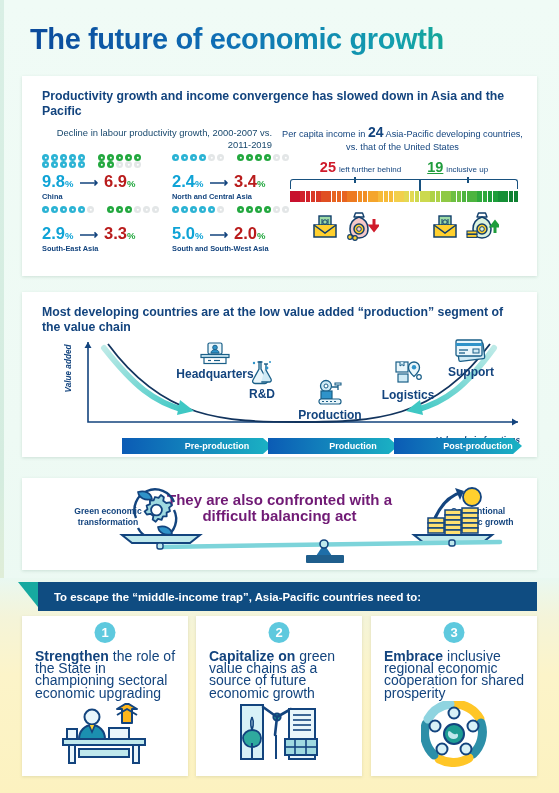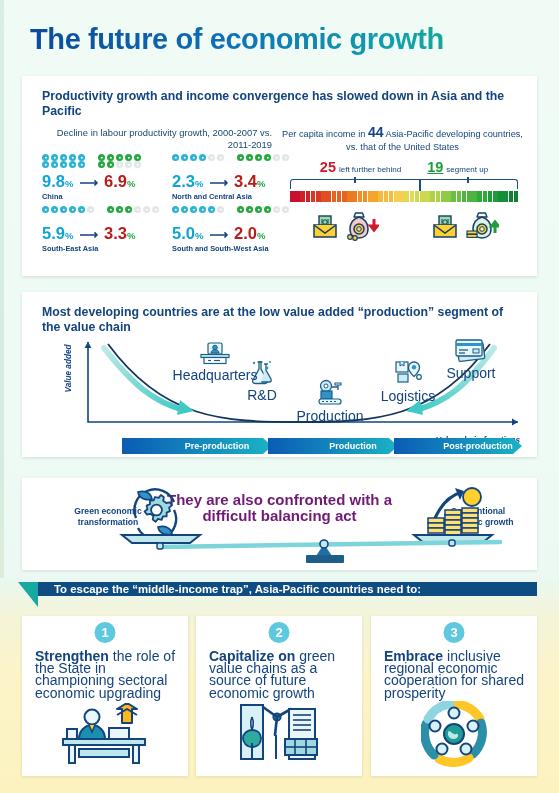--- a/index.html
+++ b/index.html
@@ -97,21 +97,21 @@
     position:absolute; left:-46px; top:26px; width:80px;
     transform:rotate(-90deg); transform-origin:center;
     font-size:8.2px; font-weight:bold; font-style:italic; color:#13447e;
     text-align:center;
   }
   .vc-xlabel{
     position:absolute; right:4px; bottom:-12px;
     font-size:8.2px; font-weight:bold; font-style:italic; color:#13447e;
   }
   .vc-icon-lbl{
-    position:absolute; font-size:14px; font-weight:normal; color:#13447e;
+    position:absolute; font-size:12px; font-weight:bold; color:#13447e;
     white-space:nowrap; transform:translateX(-50%);
   }
   .chain-bar{ position:absolute; left:122px; top:438px; width:400px; height:16px; display:flex; }
   .chain-seg{
     position:relative; height:16px; display:flex; align-items:center; justify-content:center;
     color:#fff; font-size:9px; font-weight:bold;padding-left:40px;
   }
 
   
   #card-balance{ left:22px; top:478px; width:515px; height:92px; }
@@ -128,21 +128,21 @@
     width:230px; text-align:center;
     font-size:15px; font-weight:bold; color:#701a75; line-height:16px;
   }
 
   
   #bottom-block{
     position:absolute; left:0; top:578px; width:559px; height:215px;
     background:linear-gradient(180deg,#e9f8f1 0%,#f4f4d9 18%,#fcf4c9 45%,#fcf2c0 100%);
   }
   .banner{
-    position:absolute; left:38px; top:582px; width:499px; height:14px;
+    position:absolute; left:38px; top:582px; width:499px; height:29px;
     background:#0f4c81; display:flex; align-items:center;
   }
   .banner span{
     color:#ffffff; font-size:11.4px; font-weight:bold; margin-left:16px;
   }
   .banner-tri{
     position:absolute; left:18px; top:582px; width:0;height:0;
     border-top:25px solid #17a9a0; border-left:20px solid transparent;
   }
   .col{
@@ -170,21 +170,21 @@
 
 <div class="edge-strip"></div>
 
 <div class="title">The future of economic growth</div>
 
 <div class="card" id="card-productivity">
   <div class="c1-head">Productivity growth and income convergence has slowed down in Asia and the Pacific</div>
   <div class="c1-sub">Decline in labour productivity growth, 2000-2007 vs. 2011-2019</div>
 
   <div class="c1-right-head">
-    <span>Per capita income in </span><b>44</b><span> Asia-Pacific developing countries, vs. that of the United States</span>
+    <span>Per capita income in </span><b>24</b><span> Asia-Pacific developing countries, vs. that of the United States</span>
   </div>
 
   <div class="stat" style="left:20px;  top:78px;">
       <div class="dots">
         <div class="grp">
           <div class="dotgrid" style="grid-template-columns: repeat(5, 9px);">
             <div class="gear on-blue"></div>
             <div class="gear on-blue"></div>
             <div class="gear on-blue"></div>
             <div class="gear on-blue"></div>
@@ -233,21 +233,21 @@
             <div class="gear on-green"></div>
             <div class="gear on-green"></div>
             <div class="gear on-green"></div>
             <div class="gear on-green"></div>
             <div class="gear off"></div>
             <div class="gear off"></div>
           </div>
         </div>
       </div>
       <div class="vals">
-        <span class="valA">2.3</span>
+        <span class="valA">2.4</span>
         <span class="pct pctA">%</span>
         <span class="arrowto">⟶</span>
         <span class="valB">3.4</span>
         <span class="pct pctB">%</span>
       </div>
       <div class="lbl">North and Central Asia</div>
     </div>
   <div class="stat" style="left:20px;  top:130px;">
       <div class="dots">
         <div class="grp">
@@ -263,21 +263,21 @@
             <div class="gear on-green"></div>
             <div class="gear on-green"></div>
             <div class="gear on-green"></div>
             <div class="gear off"></div>
             <div class="gear off"></div>
             <div class="gear off"></div>
           </div>
         </div>
       </div>
       <div class="vals">
-        <span class="valA">5.9</span>
+        <span class="valA">2.9</span>
         <span class="pct pctA">%</span>
         <span class="arrowto">⟶</span>
         <span class="valB">3.3</span>
         <span class="pct pctB">%</span>
       </div>
       <div class="lbl">South-East Asia</div>
     </div>
   <div class="stat" style="left:150px; top:130px;">
       <div class="dots">
         <div class="grp">
@@ -308,21 +308,21 @@
       </div>
       <div class="lbl">South and South-West Asia</div>
     </div>
 
   <div class="scale-wrap">
     <div class="scale-legend">
       <div>
         <span class="n-red">25</span><span class="t">left further behind</span>
       </div>
       <div>
-        <span class="n-grn">19</span><span class="t">segment up</span>
+        <span class="n-grn">19</span><span class="t">inclusive up</span>
       </div>
     </div>
     <div class="bracket">
       <i style="left:28%"></i>
         <i style="left:56.8%;top:-1px;height:12px"></i>
         <i style="left:78%"></i>
     </div>
     <div class="barticks" id="barticks">
         <span style="background: rgb(200, 16, 46);"></span>
         <span style="background: rgb(200, 16, 46);"></span>

